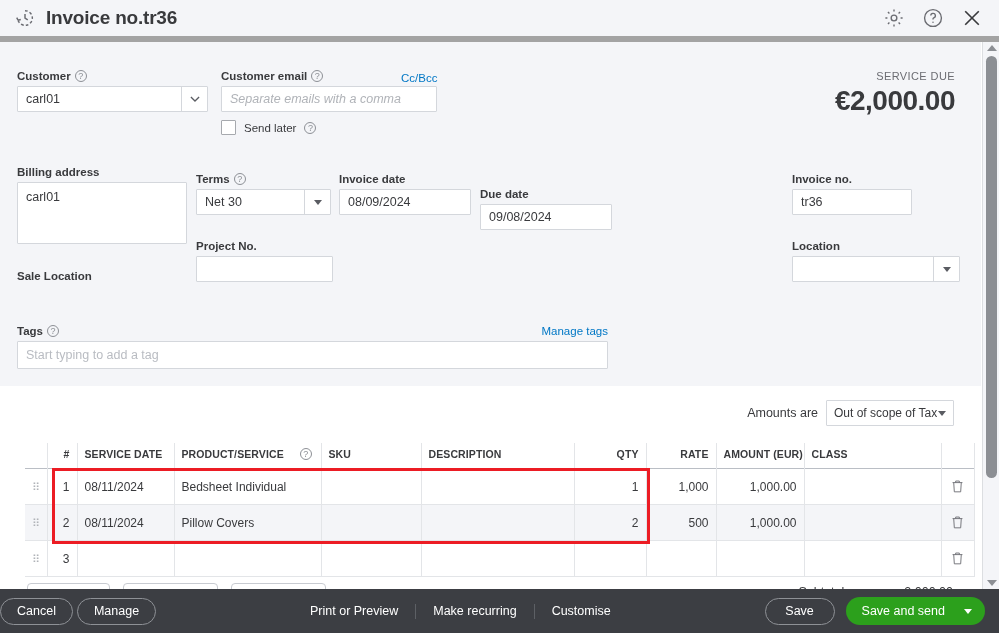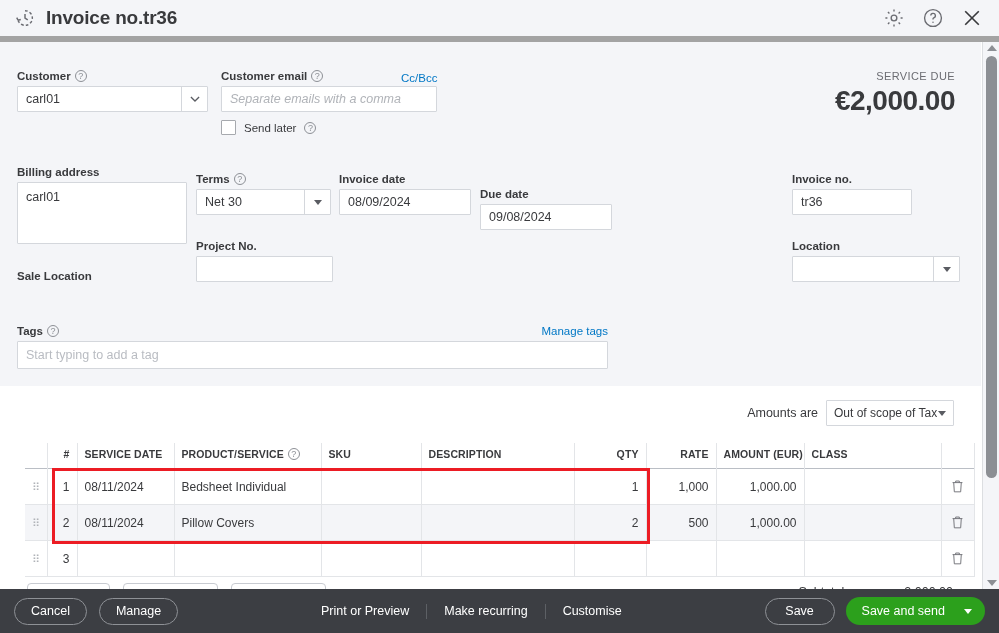--- a/index.html
+++ b/index.html
@@ -152,21 +152,21 @@
     font-size:12px; color:#393a3d; height:36px;
     padding:0 7px; border-right:1px solid #e3e5e8;
     border-bottom:1px solid #e3e5e8; white-space:nowrap;
   }
   tr.row-even td { background:#f4f5f8; }
   tr.row-odd  td { background:#ffffff; }
   td.handle, th.handle { border-right:none; width:22px; padding:0 0 0 4px; }
   td.trash { border-right:none; text-align:center; }
   .grip { color:#b0b3b8; font-size:11px; line-height:10px; letter-spacing:1px; }
   .trash-ico { width:13px; height:15px; color:#6b6c72; display:inline-block; vertical-align:middle; }
-  .hdr-q { display:inline-flex; align-items:center; gap:4px; }
+  .hdr-q { display:inline-flex; align-items:center; gap:16px; }
 
   
   .redbox {
     position:absolute; left:52px; top:468px;
     width:598px; height:76px;
     border:3px solid #ec1c24; pointer-events:none; z-index:5;
   }
 
   
   .btn-row-partial { position:absolute; left:27px; top:583px; display:flex; gap:13px; }
@@ -183,21 +183,21 @@
     position:absolute; bottom:0; left:0; width:999px; height:44px;
     background: #3c3e43; display:flex; align-items:center;
   }
   .fbtn-outline {
     height:27px; min-width:70px; padding:0 16px;
     border:1px solid #8e9196; border-radius:14px;
     color:#fff; font-size:12.5px; display:flex; align-items:center;
     justify-content:center; cursor:pointer; background:transparent;
     font-family:"Liberation Sans", sans-serif;
   }
-  .footer-left { display:flex; gap:12px; padding-left:14px; }
+  .footer-left { display:flex; gap:4px; }
   .footer-center { display:flex; align-items:center; gap:0; margin-left:auto; }
   .flink {
     font-size:12.5px; color:#fff; padding:0 17px; cursor:pointer;
     border-right:1px solid #5d6065; line-height:15px;
   }
   .flink.last { border-right:none; }
   .footer-right { display:flex; align-items:center; gap:11px; margin-left:auto; padding-right:14px; }
   .btn-green {
     height:28px; background:#2ca01c; border-radius:14px;
     color:#fff; font-size:12.5px; display:flex; align-items:center;

